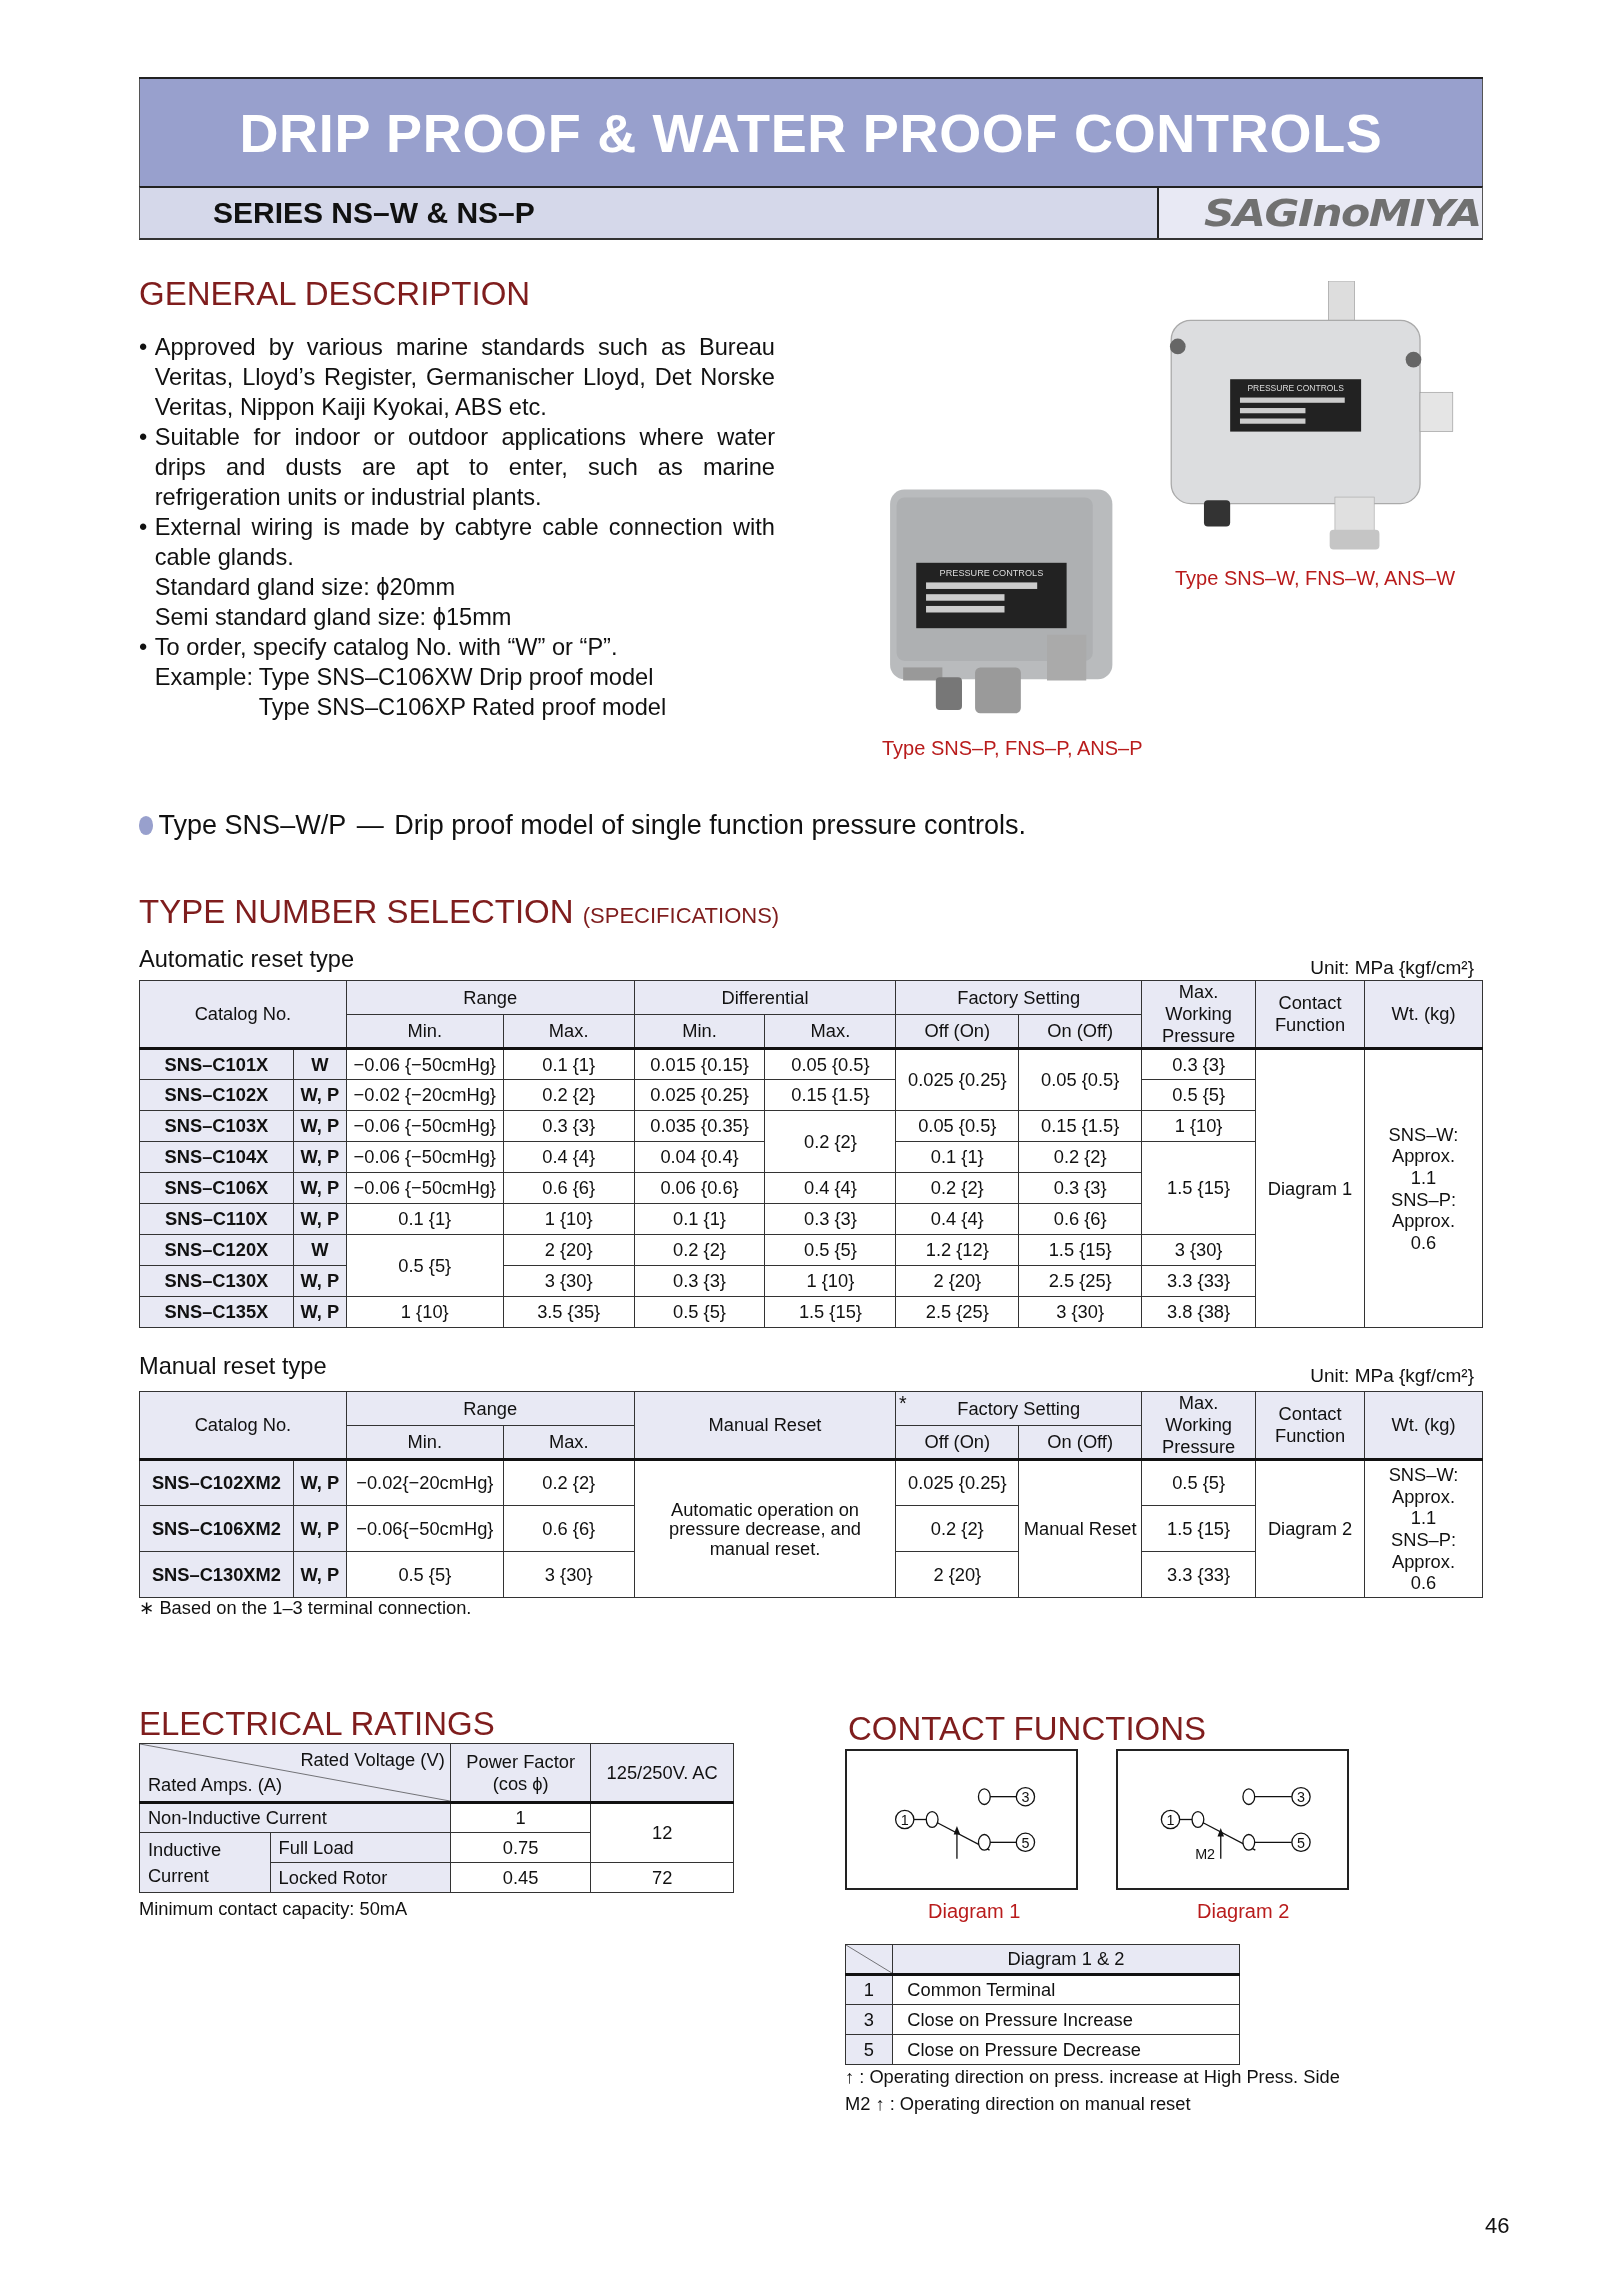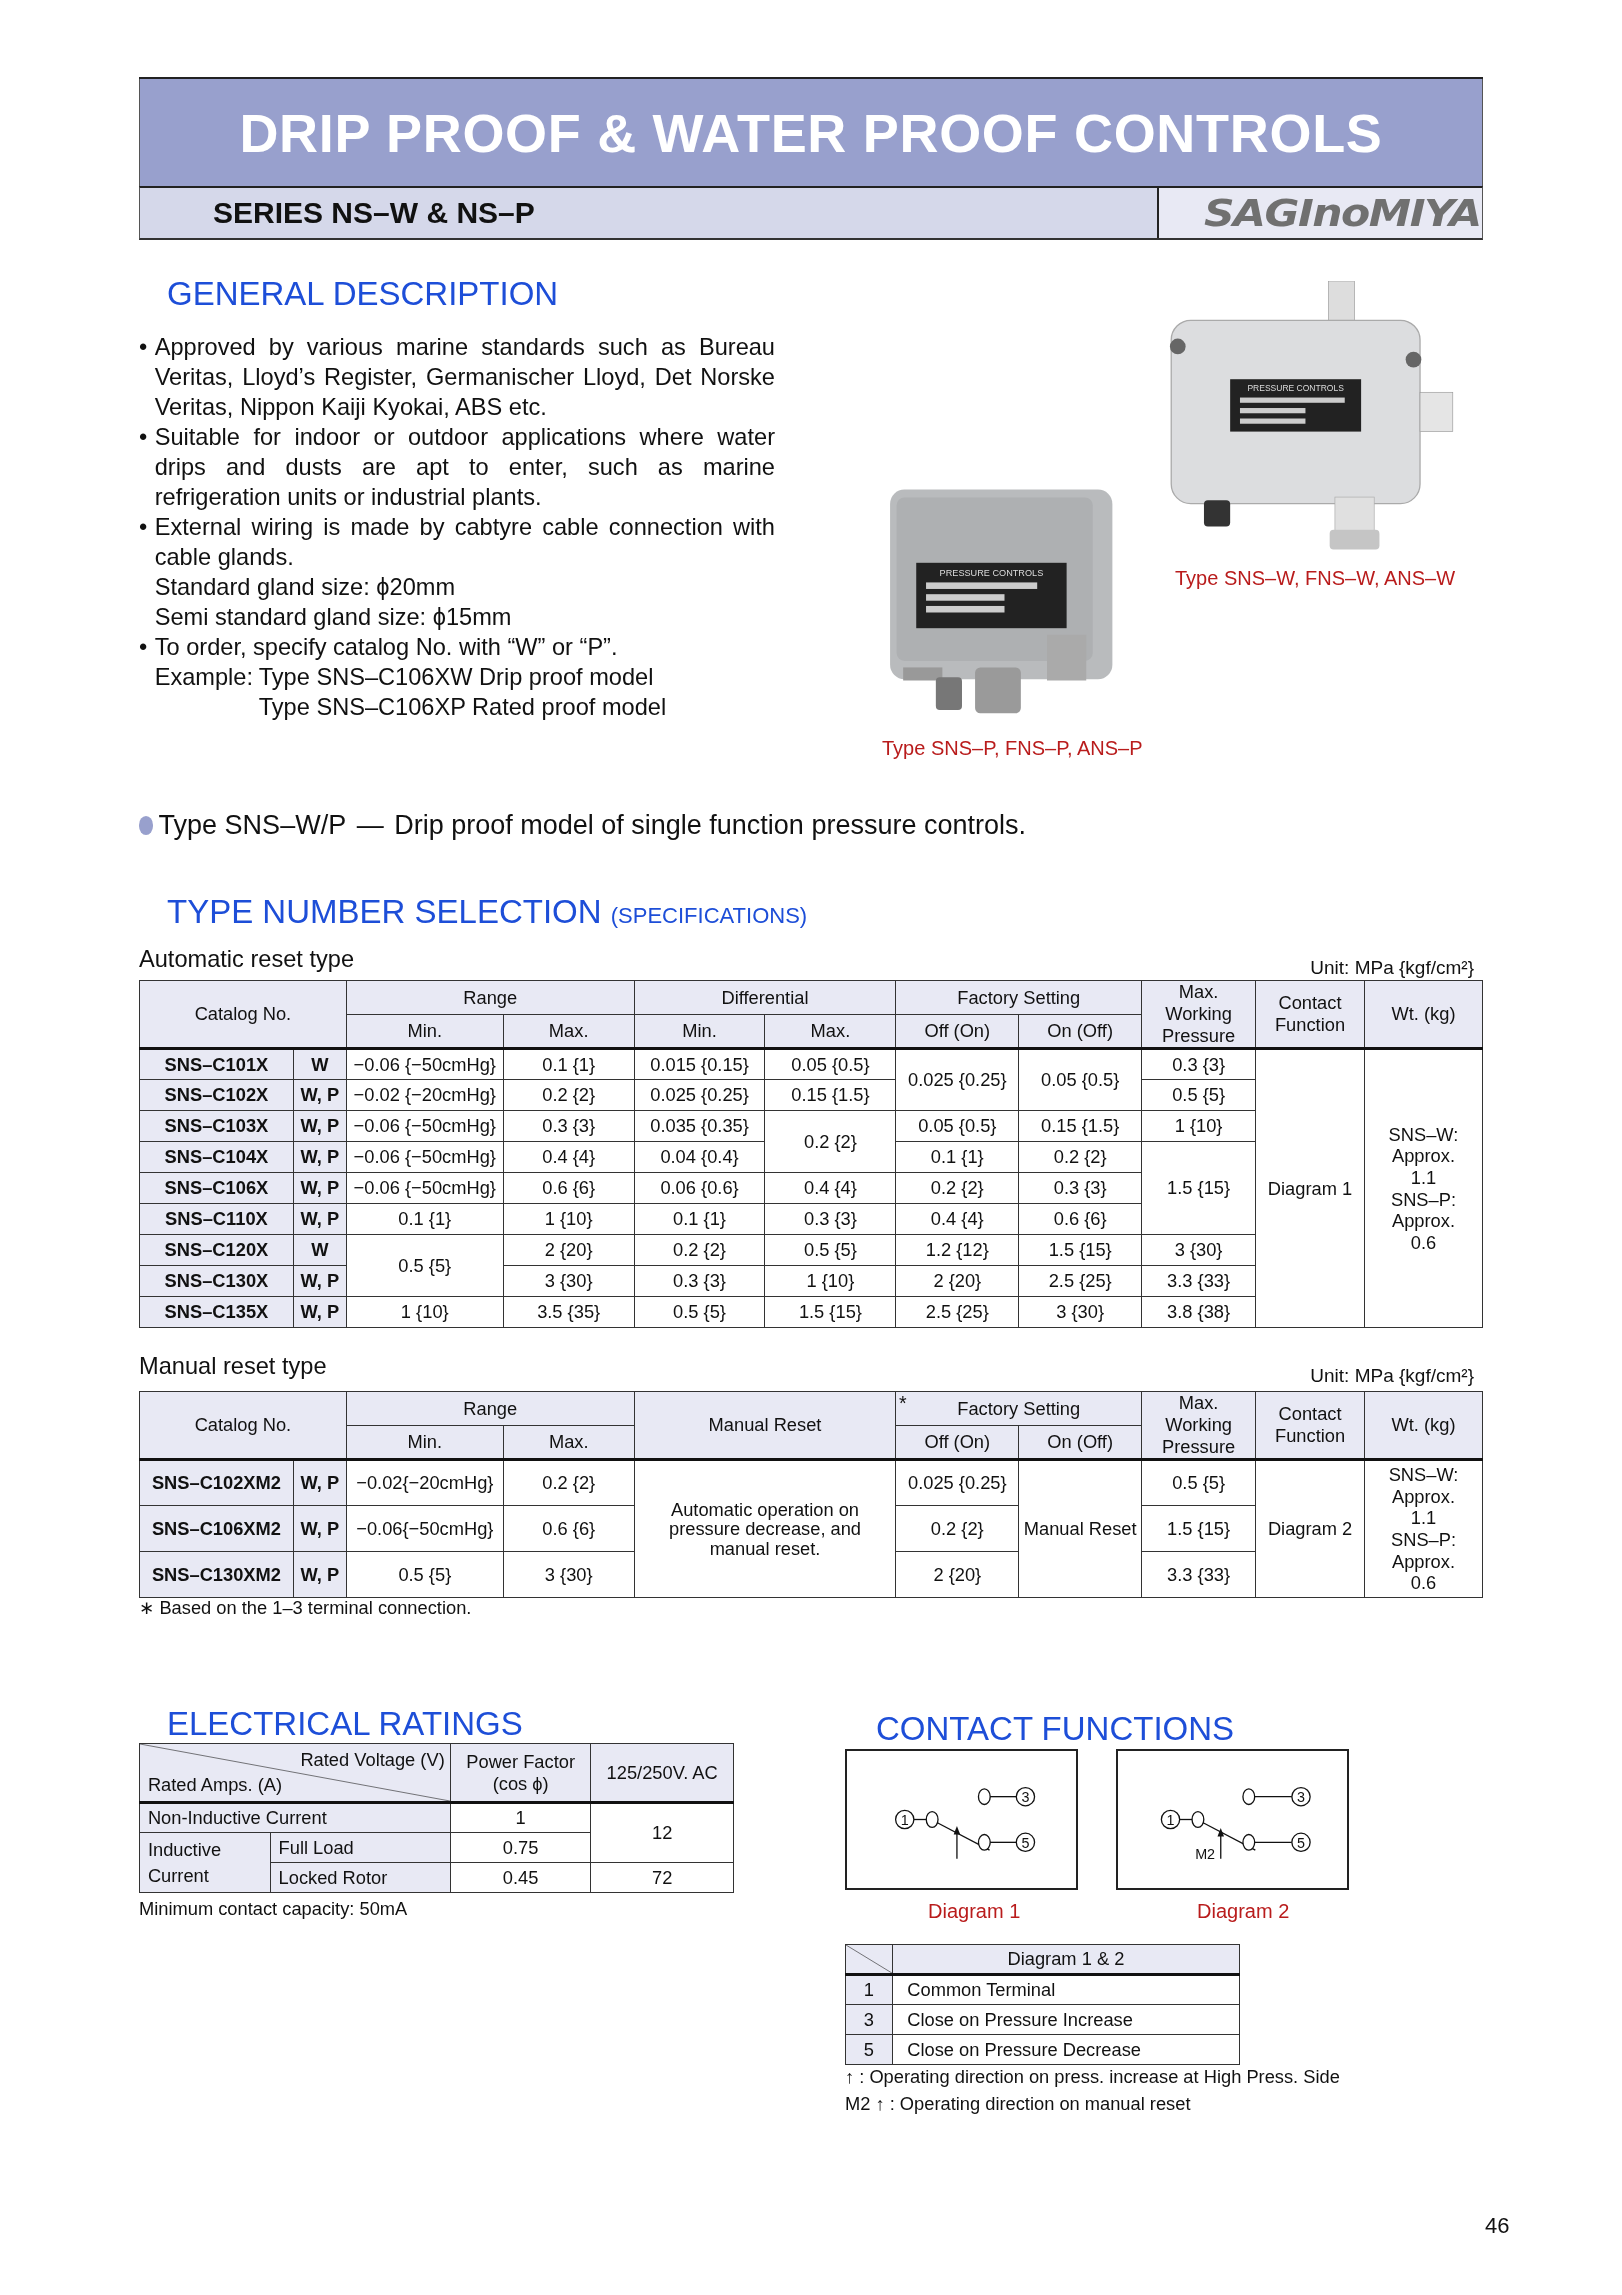--- a/index.html
+++ b/index.html
@@ -9,21 +9,21 @@
   
   .banner { position: absolute; left: 139px; top: 77px; width: 1344px; border-top: 2px solid #222; }
   .banner-title { height: 107px; background: #98a0cd; display: flex; align-items: center; justify-content: center;
     color: #fff; font-weight: bold; font-size: 54px; letter-spacing: 0.7px; border-left: 1.3px solid #555; border-right: 1.3px solid #555; }
   .banner-sub { height: 54px; display: flex; border-top: 2.6px solid #222; border-bottom: 2px solid #333; border-left: 1.3px solid #555; border-right: 1.3px solid #555; }
   .banner-series { flex: 1; background: #d5d8ea; display: flex; align-items: center; padding-left: 73px; font-weight: bold; font-size: 30px; color: #111; border-right: 2px solid #222; }
   .banner-logo { width: 323px; background: #e8e9f4; display: flex; align-items: center; justify-content: center; padding-left: 44px; }
   .logo-text { font-family: "DejaVu Sans", sans-serif; font-weight: bold; font-style: italic; font-size: 37px; color: #707070; letter-spacing: -1.3px; transform: scaleX(1.15); }
 
   
-  .h2 { position: absolute; font-size: 33px; color: #1d4ed8; font-weight: normal; margin-left: 28px; }
+  .h2 { position: absolute; font-size: 33px; color: #7f1d1d; font-weight: normal; }
   .desc { position: absolute; left: 139px; top: 332px; width: 636px; font-size: 23.6px; line-height: 30px; }
   .desc .bullet { display: flex; text-align: justify; }
   .desc .bullet .dot { width: 15.7px; flex: none; }
   .desc .bullet .txt { flex: 1; }
   .desc .indent { padding-left: 15.7px; }
   .desc .example { display: flex; padding-left: 15.7px; }
   .desc .example .lbl { width: 104px; flex: none; }
 
   
   .photo { position: absolute; }

